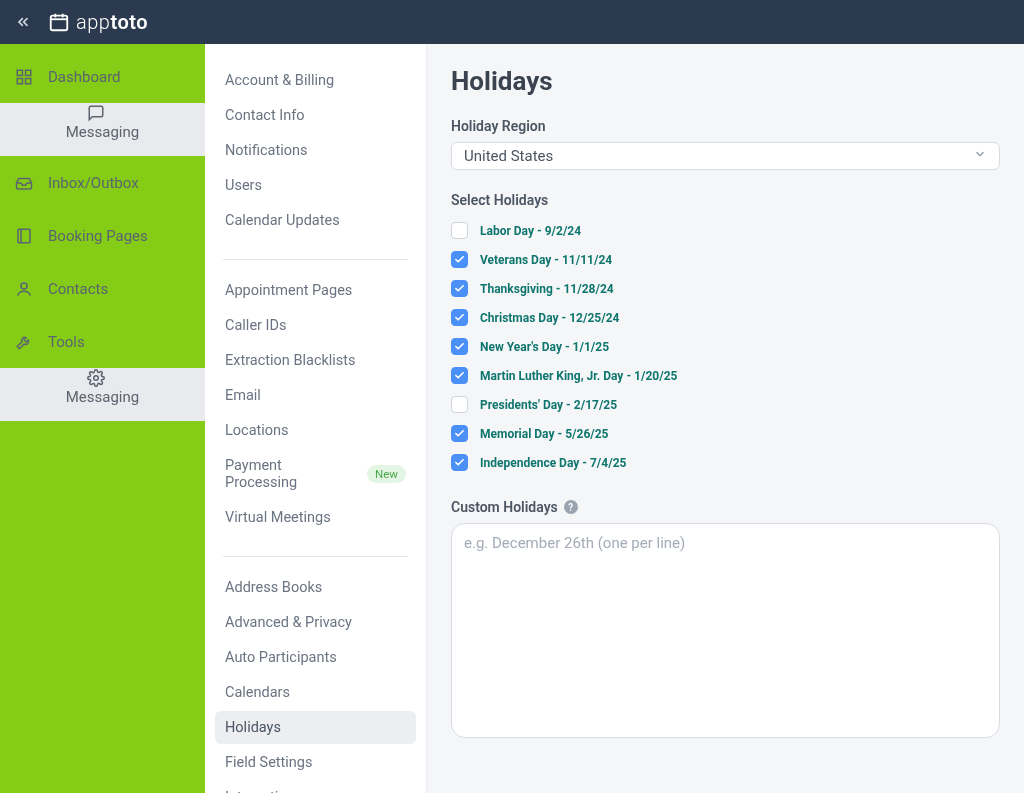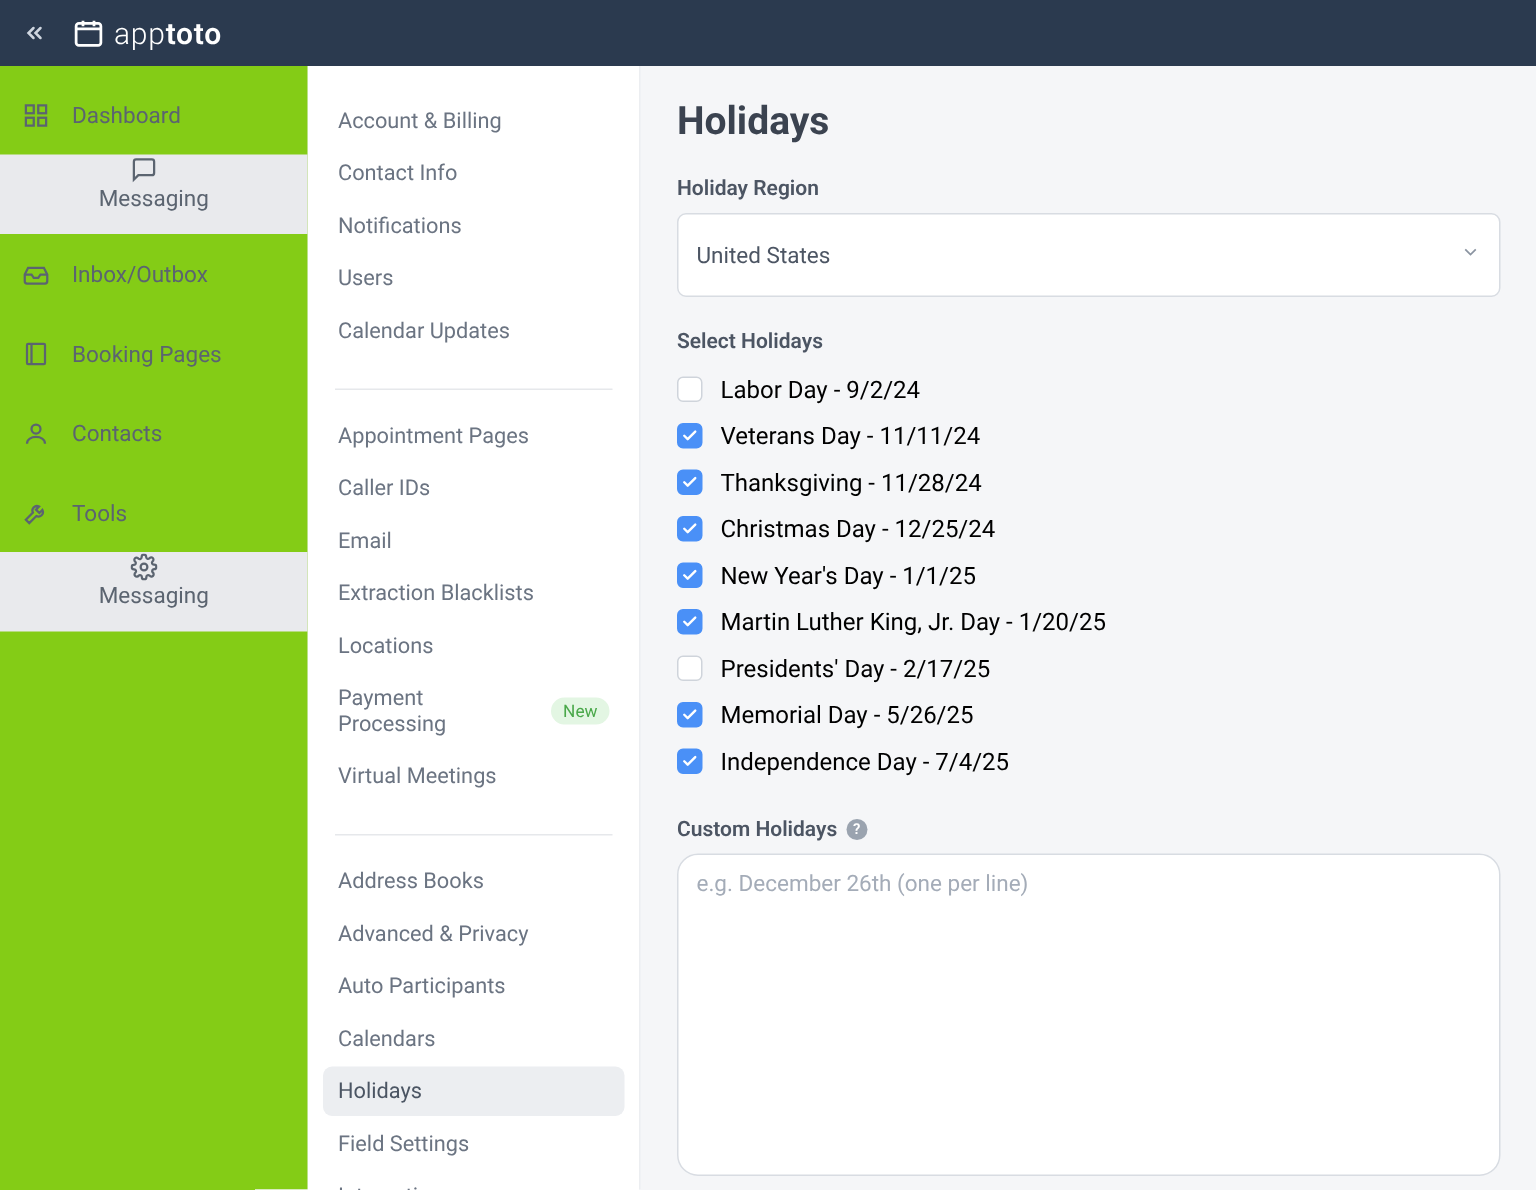--- a/index.html
+++ b/index.html
@@ -106,21 +106,21 @@
   width: 14px; height: 14px;
   border-radius: 50%;
   background: #9aa3af;
   color: #fff;
   font-size: 10px;
   display: flex; align-items: center; justify-content: center;
   cursor: pointer;
 }
 .select {
   width: 100%;
-  height: 56px;
+  height: 28px;
   border: 1px solid #d8dce2;
   border-radius: 6px;
   background: #fff;
   padding: 0 12px;
   display: flex;
   align-items: center;
   justify-content: space-between;
   color: #4c5563;
   font-size: 15px;
   cursor: pointer;
@@ -142,21 +142,21 @@
   display: flex; align-items: center; justify-content: center;
   cursor: pointer;
   flex-shrink: 0;
 }
 .chk.checked {
   background: #4a90f7;
   border-color: #4a90f7;
 }
 .chk.checked svg { display: block; }
 .chk svg { display: none; }
-.holiday-label { color: #000000; font-size: 16px; }
+.holiday-label { color: #0f766e; font-size: 12px; font-weight: bold; }
 .textarea {
   width: 100%;
   height: 215px;
   border: 1px solid #d8dce2;
   border-radius: 14px;
   padding: 10px 12px;
   font-size: 15px;
   color: #4c5563;
   font-family: inherit;
   resize: none;
@@ -270,24 +270,24 @@
       </div>
       <hr class="subnav-divider">
       <div class="subnav-group">
         <div class="subnav-item">
           <span>Appointment Pages</span>
         </div>
         <div class="subnav-item">
           <span>Caller IDs</span>
         </div>
         <div class="subnav-item">
+          <span>Extraction Blacklists</span>
+        </div>
+        <div class="subnav-item">
           <span>Email</span>
-        </div>
-        <div class="subnav-item">
-          <span>Extraction Blacklists</span>
         </div>
         <div class="subnav-item">
           <span>Locations</span>
         </div>
         <div class="subnav-item">
           <span>Payment Processing</span>
           <span class="badge">New</span>
         </div>
         <div class="subnav-item">
           <span>Virtual Meetings</span>

